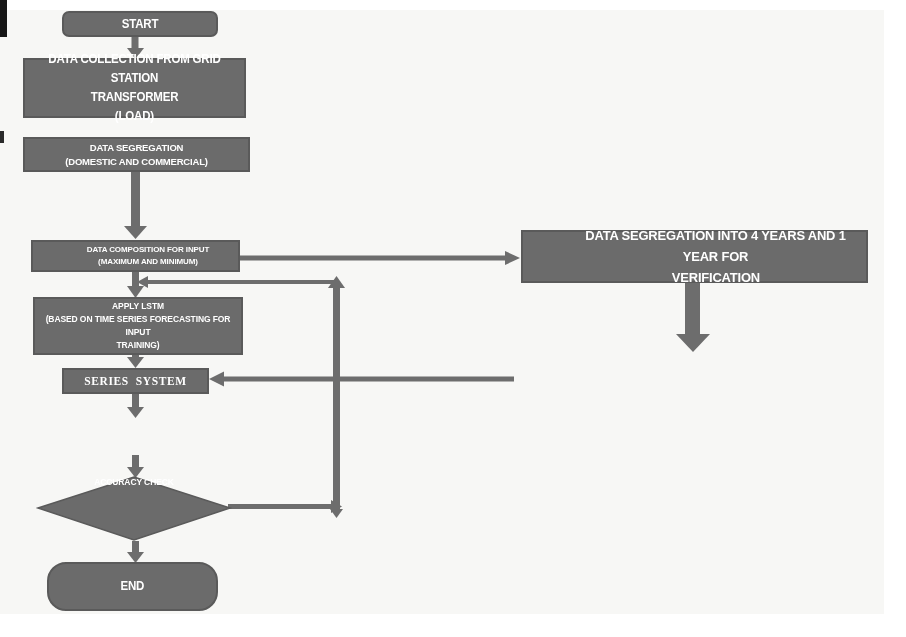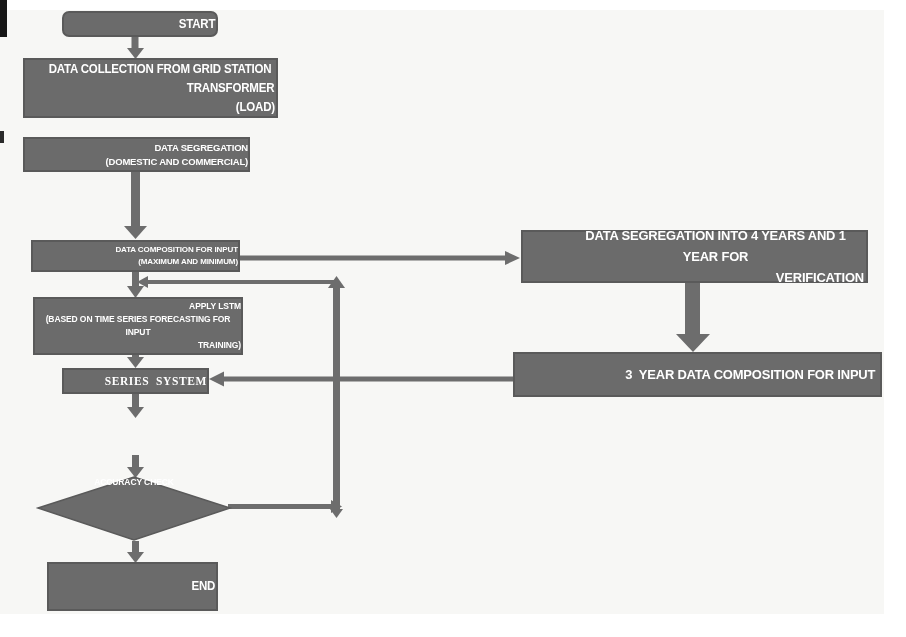--- a/index.html
+++ b/index.html
@@ -3,24 +3,24 @@
 <meta charset="utf-8">
 <style>
   html,body{margin:0;padding:0;background:#ffffff;}
   .stage{position:relative;width:906px;height:637px;background:#ffffff;overflow:hidden;
          font-family:"Liberation Sans",sans-serif;}
   .canvas-bg{position:absolute;left:0;top:10px;width:884px;height:604px;background:#f7f7f5;}
   .artifact-a{position:absolute;left:0;top:0;width:7px;height:37px;background:#161616;}
   .artifact-b{position:absolute;left:0;top:131px;width:4px;height:12px;background:#2a2a2a;}
   svg.connectors{position:absolute;left:0;top:0;width:906px;height:637px;pointer-events:none;}
   .node{position:absolute;box-sizing:border-box;background:#6b6b6b;border:2px solid #5a5a5a;
-        color:#ffffff;display:flex;flex-direction:column;justify-content:center;align-items:flex-end;
+        color:#ffffff;display:flex;flex-direction:column;justify-content:center;align-items:center;
         text-align:center;font-weight:700;letter-spacing:-0.2px;}
   .round-sm{border-radius:7px;}
-  .round-lg{border-radius:0;}
+  .round-lg{border-radius:19px;}
   .t12{font-size:12px;line-height:19px;}
   .t13{font-size:13.5px;line-height:21px;padding-left:42px;}
   .t95{font-size:9.5px;line-height:14px;}
   .t85{font-size:8.5px;line-height:13px;letter-spacing:-0.1px;}
   .t8{font-size:8px;line-height:12px;letter-spacing:-0.1px;padding-left:25px;}
   .serif-label{font-family:"Liberation Serif",serif;font-size:11.5px;font-weight:700;
                letter-spacing:0.6px;white-space:pre;}
   .pre{white-space:pre;}
   .diamond-label{position:absolute;left:38px;top:477px;width:192px;height:63px;background:transparent;
         color:#ffffff;display:flex;justify-content:center;align-items:flex-start;text-align:center;
@@ -85,21 +85,21 @@
       <rect x="146" y="280" width="191" height="4"></rect>
       <polygon points="148,276 148,288 137,282"></polygon>
     </g>
     <polygon points="38,508 134,477 230,508 134,540" fill="#6b6b6b" stroke="#5a5a5a" stroke-width="1.5"></polygon>
   </svg>
 
   <div class="node round-sm t12" style="left:62px;top:11px;width:156px;height:26px">
     <div class="cond">START</div>
   </div>
 
-  <div class="node t12" style="left:23px;top:58px;width:255px;height:60px">
+  <div class="node t12" style="left:23px;top:58px;width:223px;height:60px">
     <div class="cond">DATA COLLECTION FROM GRID STATION</div>
     <div class="cond">TRANSFORMER</div>
     <div class="cond">(LOAD)</div>
   </div>
 
   <div class="node t95" style="left:23px;top:137px;width:227px;height:35px">
     <div>DATA SEGREGATION</div>
     <div>(DOMESTIC AND COMMERCIAL)</div>
   </div>
 
@@ -125,16 +125,13 @@
 
   <div class="node round-lg t12" style="left:47px;top:562px;width:171px;height:49px">
     <div class="cond">END</div>
   </div>
 
   <div class="node t13" style="left:521px;top:230px;width:347px;height:53px">
     <div class="cond">DATA SEGREGATION INTO 4 YEARS AND 1 YEAR FOR</div>
     <div class="cond">VERIFICATION</div>
   </div>
 
-  <div class="node t13" style="left:513px;top:352px;width:369px;height:45px">
-    <div class="cond pre">3  YEAR DATA COMPOSITION FOR INPUT</div>
-  </div>
 </div>
 
 </body></html>

